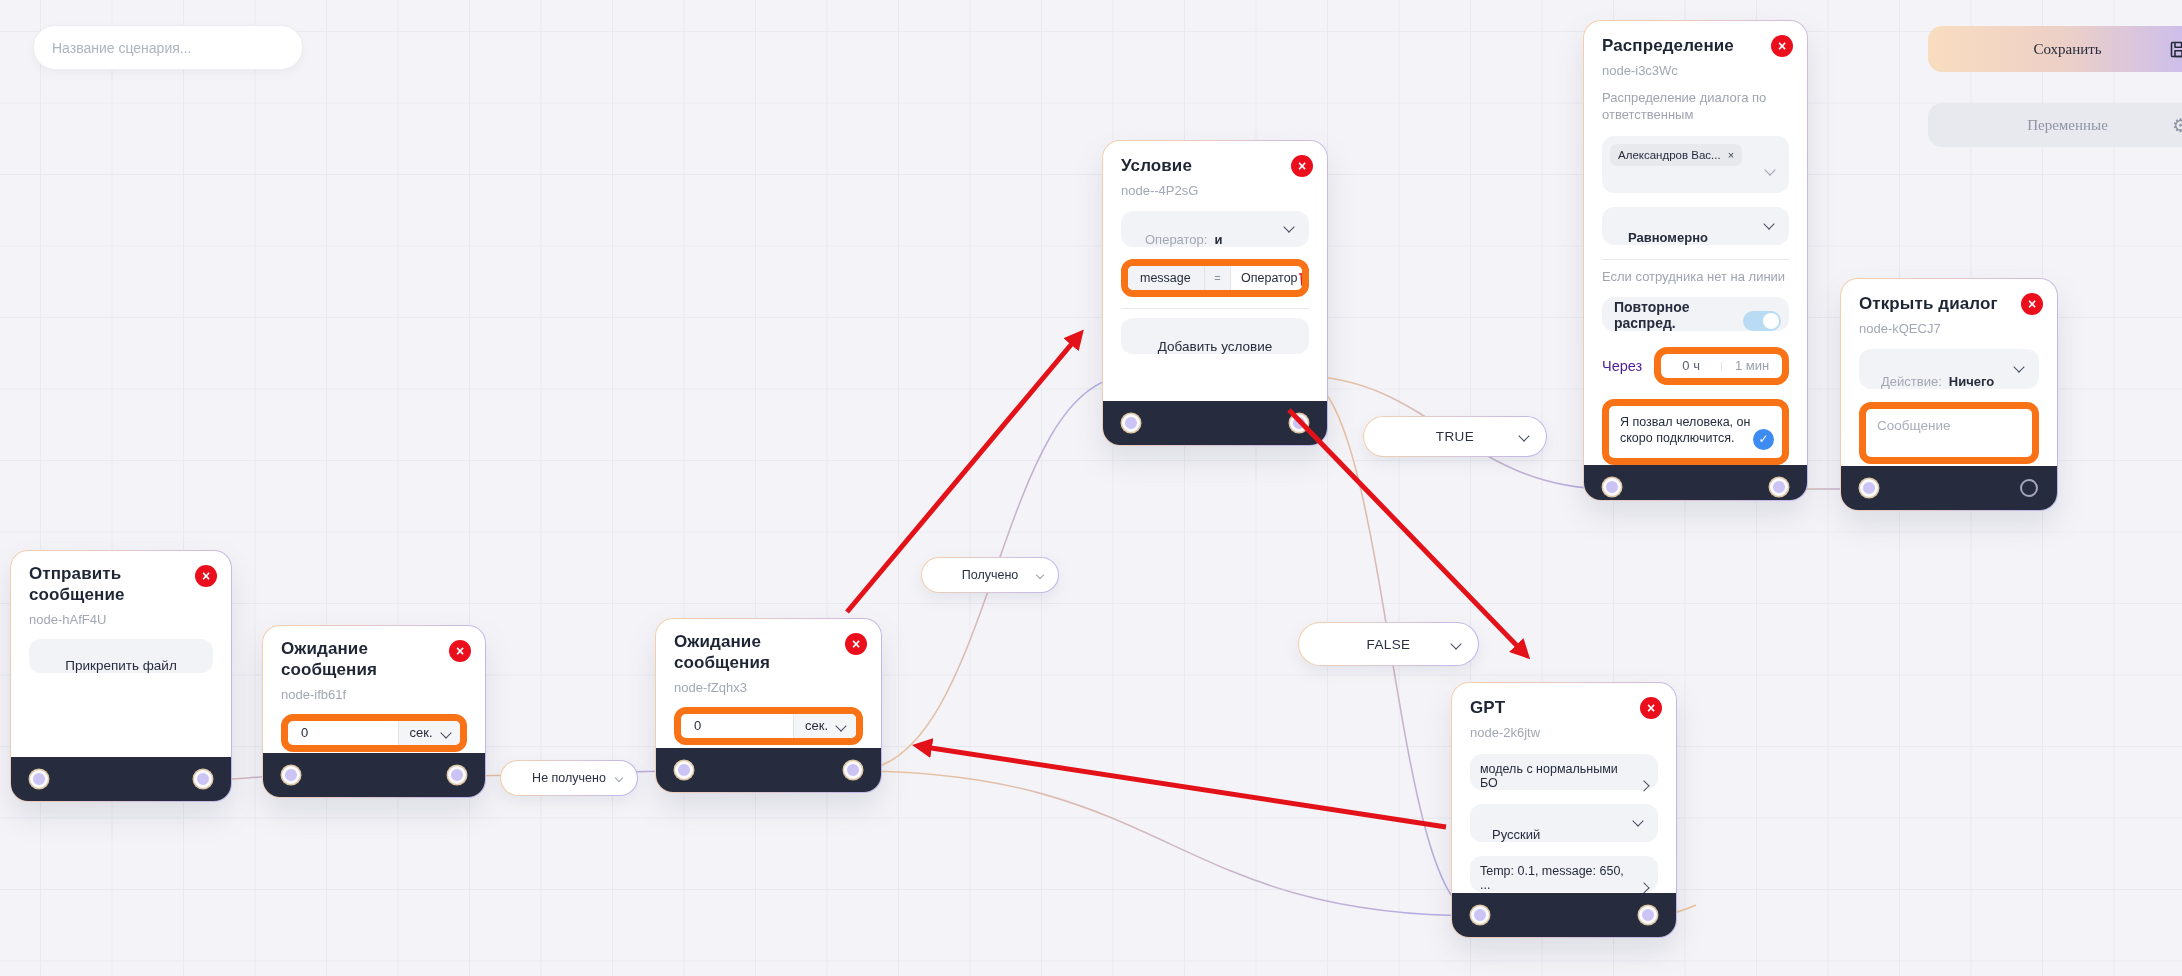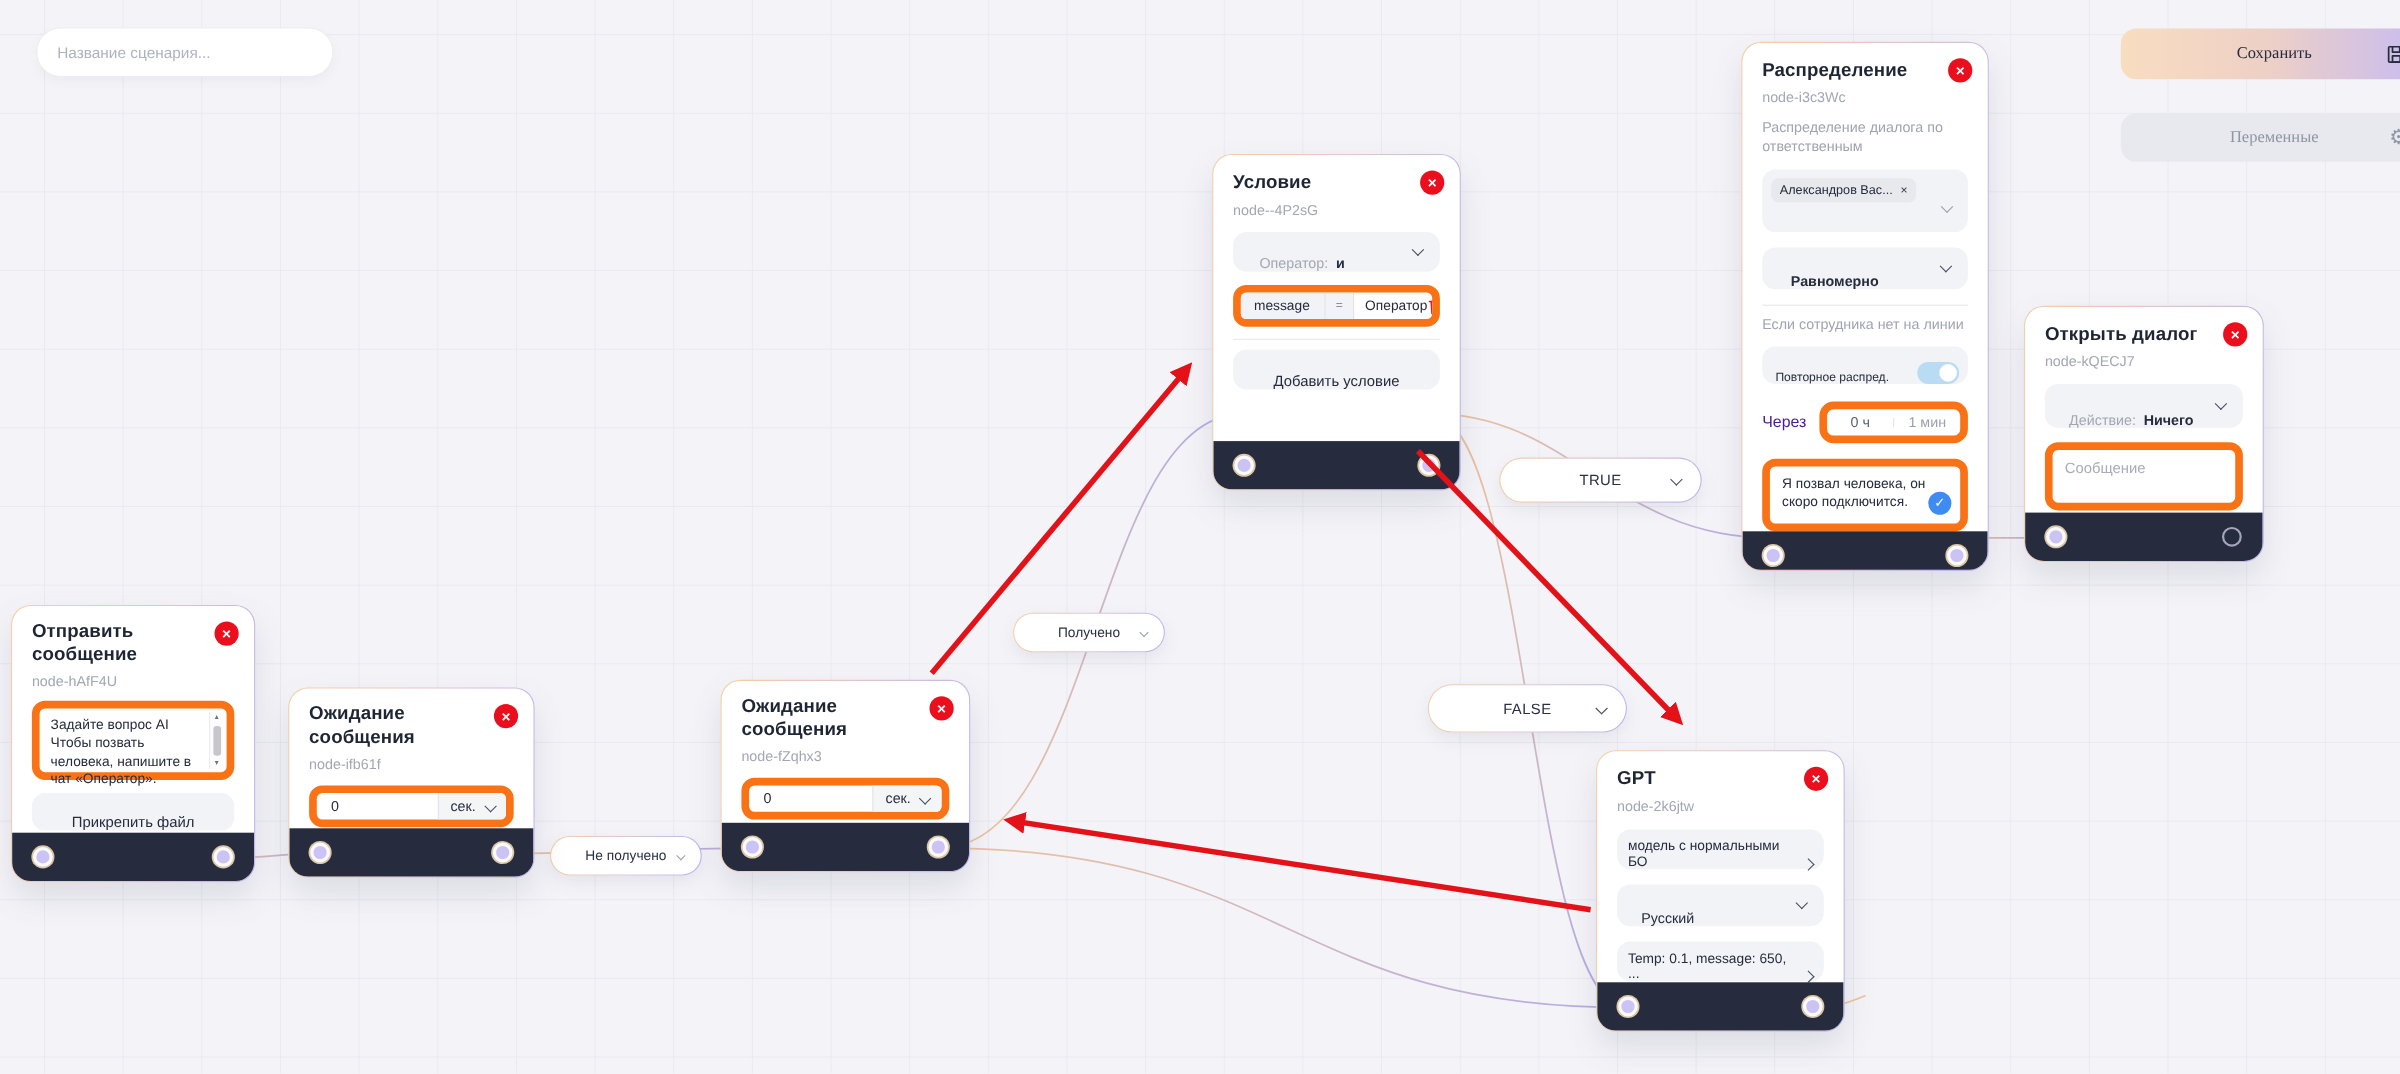--- a/index.html
+++ b/index.html
@@ -140,29 +140,20 @@
     <span class="chev" style="position:absolute;right:18px;top:17px"></span>
     </div>
 </div>
 
 <div class="node" style="left:10px;top:550px;width:222px;height:252px">
   <div class="card">
     <div class="body" style="padding-top:12px">
       <div class="title">Отправить сообщение</div>
       <div class="close">×</div>
       <div class="nid" style="margin-top:6px">node-hAfF4U</div>
-      <div class="whitebox" style="height:72px;margin-top:10px">
-        <div style="padding:7px 18px 0 10px;font-size:12.5px;line-height:1.33;color:#262c3d;white-space:pre-wrap">Задайте вопрос AI
-Чтобы позвать человека, напишите в чат «Оператор».</div>
-        <div class="sb">
-          <div class="up">▴</div>
-          <div class="thumb"></div>
-          <div class="dn">▾</div>
-        </div>
-      </div>
       <div class="ctl" style="height:34px;margin-top:12px;justify-content:center;font-size:13.5px">Прикрепить файл</div>
     </div>
     <div class="footer">
       <span class="port pl"></span>
       <span class="port pr"></span>
     </div>
   </div>
 </div>
 
 <div class="node" style="left:262px;top:625px;width:224px;height:173px">
@@ -236,42 +227,42 @@
       <div class="divider"></div>
       <div class="ctl" style="height:36px;margin-top:9px;justify-content:center;font-size:13.5px">Добавить условие</div>
     </div>
     <div class="footer">
       <span class="port pl"></span>
       <span class="port pr"></span>
     </div>
   </div>
 </div>
 
-<div class="node" style="left:1583px;top:38px;width:225px;height:481px">
+<div class="node" style="left:1583px;top:20px;width:225px;height:481px">
   <div class="card">
     <div class="body">
       <div class="title">Распределение</div>
       <div class="close">×</div>
       <div class="nid">node-i3c3Wc</div>
       <div class="desc">Распределение диалога по ответственным</div>
       <div class="ctl" style="height:57px;margin-top:12px;align-items:flex-start;padding:8px">
         <span class="chip">
           <span>Александров Вас...</span>
           <span class="x">×</span>
         </span>
         <span class="chev" style="position:absolute;right:15px;top:30px;border-color:#9aa0ae"></span>
       </div>
       <div class="ctl" style="height:38px;margin-top:14px;padding-left:26px">
         <span style="font-weight:600">Равномерно</span>
         <span class="chev abs"></span>
       </div>
       <div class="divider" style="margin-top:14px"></div>
       <div class="desc" style="margin-top:9px">Если сотрудника нет на линии</div>
       <div class="ctl" style="height:34px;margin-top:11px;justify-content:space-between;padding:0 8px 0 12px">
-        <span style="font-size:11px;font-weight:400">Повторное распред.</span>
+        <span style="font-size:14px;font-weight:700">Повторное распред.</span>
         <span class="toggle"></span>
       </div>
       <div style="display:flex;align-items:center;gap:12px;margin-top:16px">
         <span style="font-size:14.5px;color:#4c1d95">Через</span>
         <div class="whitebox" style="flex:1;height:38px;display:flex;border-radius:13px;overflow:hidden">
           <div style="flex:1;display:flex;align-items:center;justify-content:center;font-size:13px;color:#596070">0 ч</div>
           <div style="width:1px;background:#e2e3e8;margin:8px 0"></div>
           <div style="flex:1;display:flex;align-items:center;justify-content:center;font-size:13px;color:#9aa0ae">1 мин</div>
         </div>
       </div>

